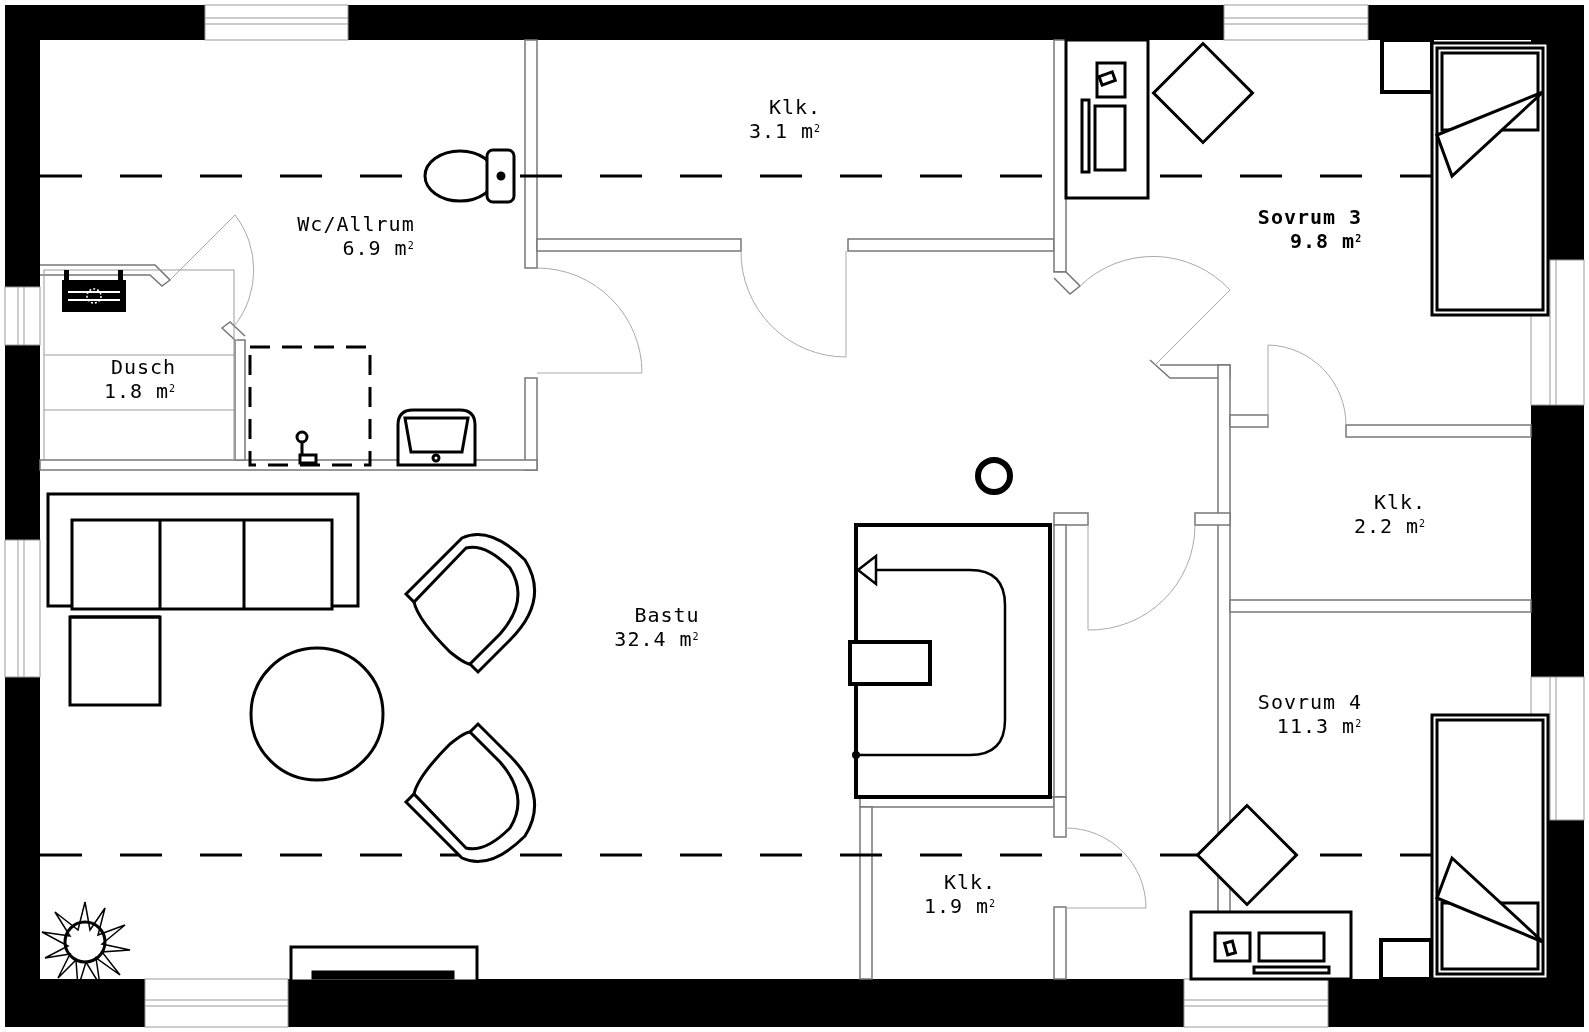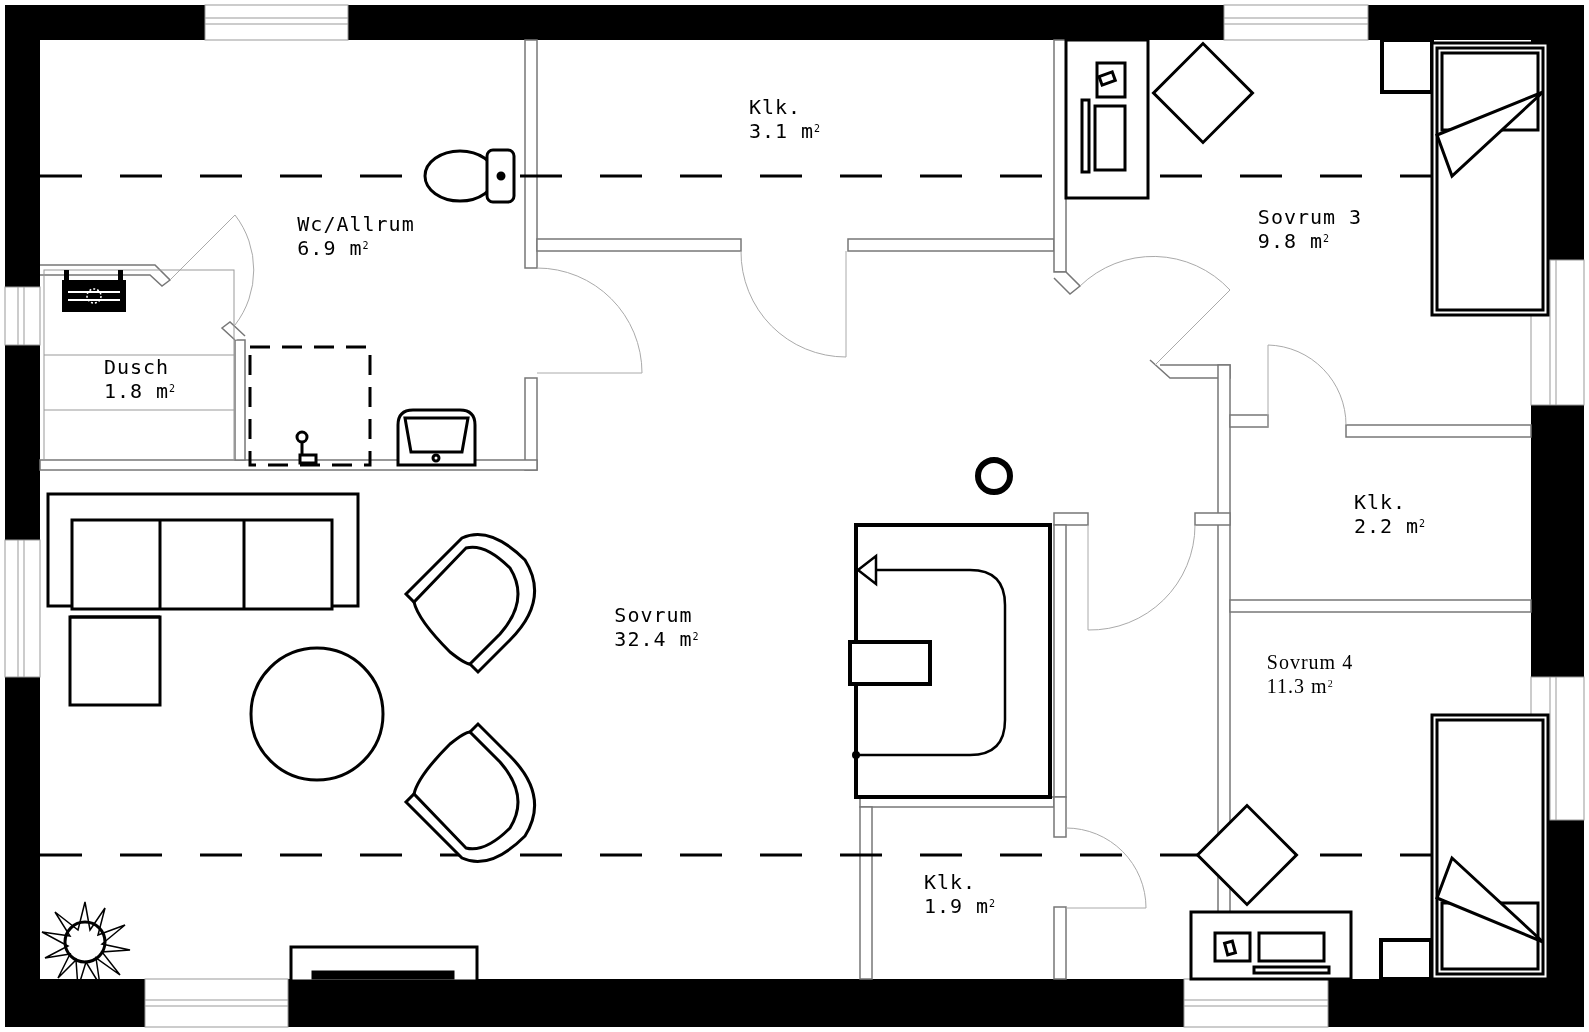--- a/index.html
+++ b/index.html
@@ -1,18 +1,18 @@
 <!DOCTYPE html>
 <html><head>
 <meta charset="utf-8">
 <style>
   html, body { margin:0; padding:0; background:#ffffff; }
   body { width:1589px; height:1032px; overflow:hidden; position:relative; font-family:"DejaVu Sans Mono", monospace; }
   #plan { position:absolute; left:0; top:0; width:1589px; height:1032px; }
-  .room-label { position:absolute; text-align:left; color:#000; font-family:"DejaVu Sans Mono","Liberation Mono", monospace; font-size:20px; line-height:24px; transform:translateX(-50%); white-space:nowrap; letter-spacing:1px; }
+  .room-label { position:absolute; text-align:right; color:#000; font-family:"DejaVu Sans Mono","Liberation Mono", monospace; font-size:20px; line-height:24px; transform:translateX(-50%); white-space:nowrap; letter-spacing:1px; }
   .room-label .area sup { font-size:10px; vertical-align:top; position:relative; top:-2px; }
 </style>
 </head>
 <body>
 
 <svg id="plan" viewBox="0 0 1589 1032" xmlns="http://www.w3.org/2000/svg">
 
   <g fill="#000">
     <rect x="5" y="5" width="200" height="35"></rect>
     <rect x="348" y="5" width="876" height="35"></rect>
@@ -213,32 +213,32 @@
   <div class="area"><span>3.1</span> <span>m</span><sup>2</sup></div>
 </div>
 <div class="room-label" style="left:356px;top:212px;">
   <div>Wc/Allrum</div>
   <div class="area"><span>6.9</span> <span>m</span><sup>2</sup></div>
 </div>
 <div class="room-label" style="left:140px;top:355px;">
   <div>Dusch</div>
   <div class="area"><span>1.8</span> <span>m</span><sup>2</sup></div>
 </div>
-<div class="room-label" style="left:1310px;top:205px;">
+<div class="room-label" style="left:1310px;top:205px;font-weight:bold;">
   <div>Sovrum 3</div>
   <div class="area"><span>9.8</span> <span>m</span><sup>2</sup></div>
 </div>
 <div class="room-label" style="left:1390px;top:490px;">
   <div>Klk.</div>
   <div class="area"><span>2.2</span> <span>m</span><sup>2</sup></div>
 </div>
 <div class="room-label" style="left:657px;top:603px;">
-  <div>Sovrum</div>
+  <div>Bastu</div>
   <div class="area"><span>32.4</span> <span>m</span><sup>2</sup></div>
 </div>
-<div class="room-label" style="left:1310px;top:650px;font-family:Liberation Serif, serif;">
+<div class="room-label" style="left:1310px;top:690px;">
   <div>Sovrum 4</div>
   <div class="area"><span>11.3</span> <span>m</span><sup>2</sup></div>
 </div>
 <div class="room-label" style="left:960px;top:870px;">
   <div>Klk.</div>
   <div class="area"><span>1.9</span> <span>m</span><sup>2</sup></div>
 </div>
 
 </body></html>

